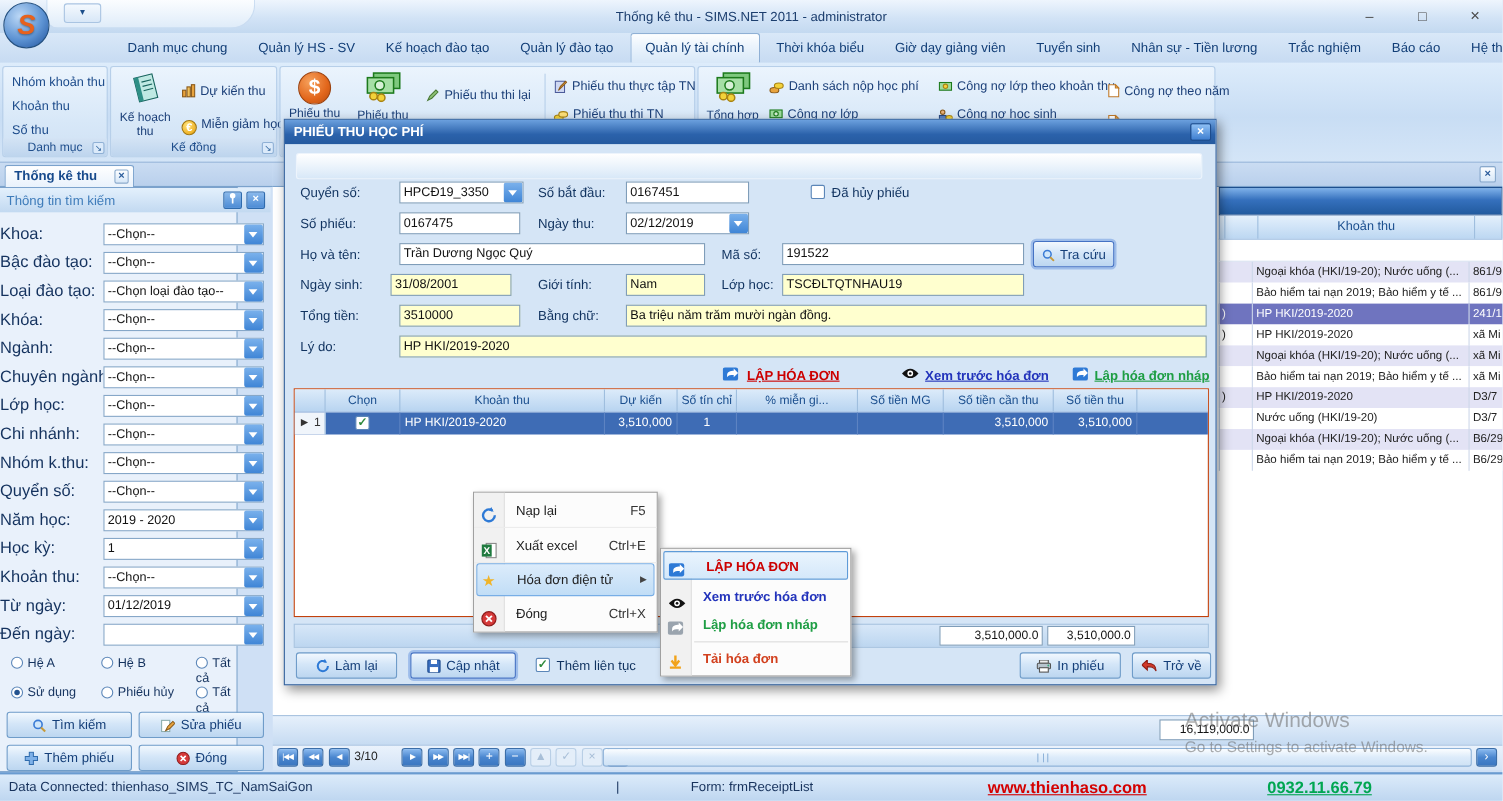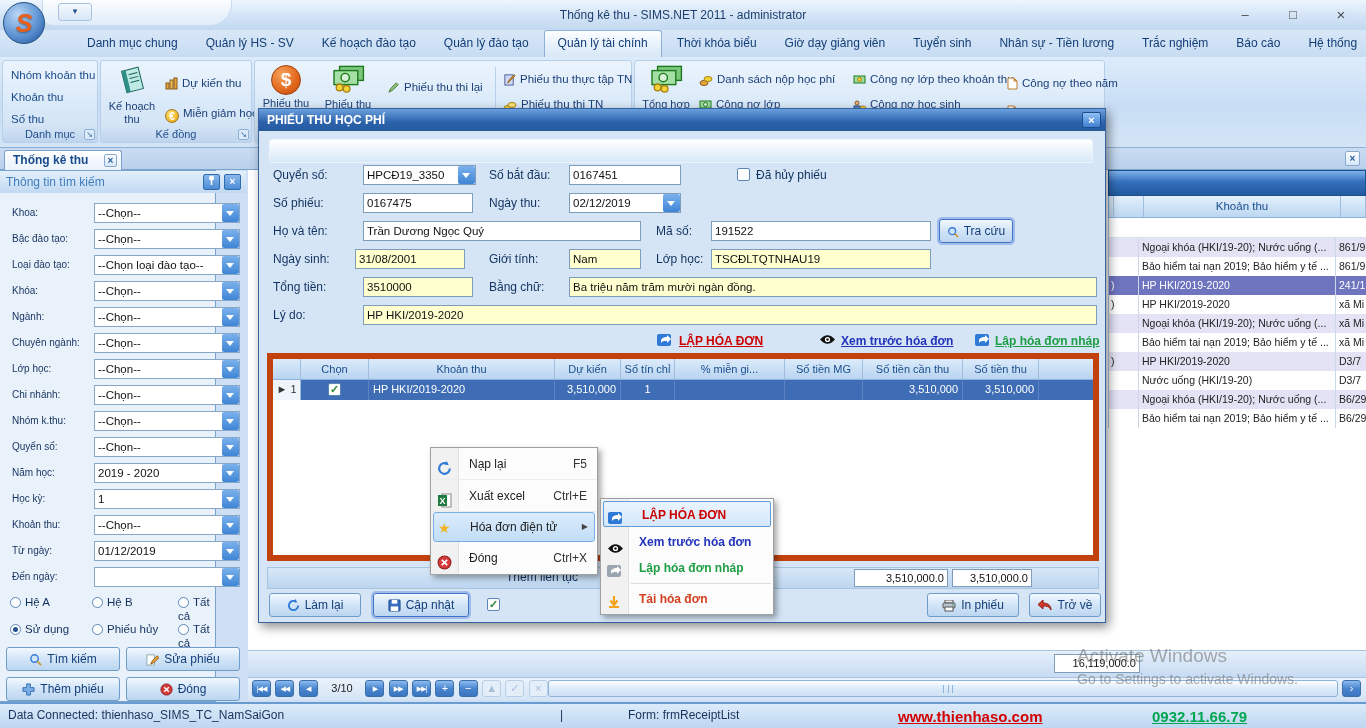--- a/index.html
+++ b/index.html
@@ -7,21 +7,21 @@
   body{font-family:"Liberation Sans",sans-serif;font-size:12px;color:#17325c;background:#cfe0f5;position:relative}
   .abs{position:absolute}
   
   #titlebar{position:absolute;left:0;top:0;width:1366px;height:30px;background:linear-gradient(#eef5fd,#d2e3f6 55%,#c3d9f0)}
   #apptitle{position:absolute;left:0;right:0;top:0;height:30px;line-height:30px;text-align:center;color:#1c3e6e}
   #logo{position:absolute;left:3px;top:2px;width:42px;height:42px;border-radius:50%;background:radial-gradient(circle at 35% 30%,#bcd8f6,#5d93d3 55%,#1d4f9a);border:1px solid #24507f;z-index:21;text-align:center;line-height:40px;font-size:25px;font-weight:bold;font-style:italic;color:#e8611c;text-shadow:0 1px 2px rgba(0,0,0,.4)}
   #qatbump{position:absolute;left:42px;top:0;width:190px;height:26px;background:linear-gradient(#fbfdff,#dfecf9);border:1px solid #c9dcf1;border-top:none;border-radius:0 0 22px 10px;z-index:20}
   #qat{position:absolute;left:58px;top:3px;width:34px;height:18px;border:1px solid #a9c4e2;border-radius:3px;background:linear-gradient(#f4f9fe,#d8e7f7);z-index:22;text-align:center;line-height:15px;font-size:9px;color:#1c4e8a}
   .winbtn{position:absolute;top:6px;width:34px;height:18px;text-align:center;line-height:17px;font-size:13px;color:#4a4a4a}
   
-  #tabsrow{position:absolute;left:0;top:30px;width:1366px;height:27px;background:linear-gradient(#d9e8f8,#c7dbf2);padding-left:74px;display:flex;gap:2px}
+  #tabsrow{position:absolute;left:0;top:30px;width:1366px;height:27px;background:linear-gradient(#d9e8f8,#c7dbf2);padding-left:103px;display:flex;gap:2px}
   .tab{height:27px;line-height:26px;padding:0 13px;color:#123e77;white-space:nowrap}
   .tab.active{background:linear-gradient(#fdfeff,#eaf3fc 45%,#d8e8f8);border:1px solid #8fb0d5;border-bottom:none;border-radius:3px 3px 0 0;line-height:25px}
   
   #ribbon{position:absolute;left:0;top:57px;width:1366px;height:91px;background:linear-gradient(#ddecfb,#c8ddf4 55%,#d4e5f7);border-bottom:1px solid #8fb0d5}
   .rgroup{position:absolute;top:3px;height:83px;border:1px solid #b7cfe9;border-radius:3px;background:linear-gradient(#ebf4fd,#d8e8f8 60%,#cfe1f4)}
   .rgfoot{position:absolute;left:0;right:0;bottom:0;height:16px;background:linear-gradient(#d3e3f4,#bed5ee);border-radius:0 0 3px 3px;font-size:11px;color:#1f4e8c;text-align:center;line-height:16px}
   .launcher{position:absolute;right:2px;bottom:2px;width:11px;height:11px;border:1px solid #8fb0d5;border-radius:2px;font-size:8px;line-height:10px;text-align:center;color:#33679f;background:#dbeafa}
   .r1item{height:22px;line-height:22px;padding-left:8px;font-size:11.5px;color:#1b4a8a;white-space:nowrap}
   .rsm{position:absolute;height:20px;line-height:20px;font-size:11.5px;color:#1b3f78;white-space:nowrap}
   .rsm .ic{display:inline-block;vertical-align:-3px;margin-right:4px}
@@ -32,21 +32,21 @@
   .coin{display:inline-block;border-radius:50%;text-align:center;color:#fff;font-weight:bold}
   .coin.orange{width:30px;height:30px;background:radial-gradient(circle at 35% 30%,#f6a15c,#e2661b 60%,#b44c10);border:1px solid #9c420e;font-size:19px;line-height:28px}
   .coin.gold{width:14px;height:14px;background:radial-gradient(circle at 35% 30%,#ffe27a,#f0b429 70%,#b7820e);border:1px solid #a3770e;font-size:10px;line-height:13px;color:#fff}
   
   #sidestrip{position:absolute;left:0;top:148px;width:248px;height:22px;background:linear-gradient(#cadcf2,#b9d0ec);border-bottom:1px solid #7ba2cc}
   .doctab{position:absolute;background:linear-gradient(#ffffff,#e9f2fc);border:1px solid #7ba2cc;border-bottom:none;border-radius:3px 3px 0 0;font-weight:bold;color:#174a8c;line-height:19px;padding-left:8px}
   .xsq{display:inline-block;width:13px;height:13px;background:linear-gradient(#fdfeff,#d6e7f8);border:1px solid #89a9cc;border-radius:2px;color:#2b5c9b;font-size:10px;line-height:11px;text-align:center;font-weight:bold}
   #sidepanel{position:absolute;left:0;top:170px;width:216px;height:532px;background:#e9f1fb;border:1px solid #7ba2cc;border-left:none}
   #sphead{position:absolute;left:0;top:0;width:246px;height:22px;background:linear-gradient(#e3f0fc,#c2d9f1);color:#3f7cba;line-height:22px;padding-left:6px}
   .hbtn{position:absolute;top:3px;width:17px;height:16px;background:linear-gradient(#8ab9ec,#4c8bd4);border:1px solid #2f6bad;border-radius:2px;color:#fff;text-align:center;line-height:14px;font-size:10px;font-weight:bold}
-  .flab{position:absolute;left:12px;font-size:10px;color:#14325e;line-height:20px;white-space:nowrap}
+  .flab{position:absolute;left:0;font-size:15px;color:#14325e;line-height:20px;white-space:nowrap}
   .fctl{position:absolute;left:94px;width:146px;height:20px;background:#fff;border:1px solid #86a7c8}
   .fval{position:absolute;left:3px;top:0;right:18px;line-height:18px;font-size:11.5px;color:#111;overflow:hidden;white-space:nowrap}
   .dda{position:absolute;right:0;top:0;bottom:0;width:17px;background:linear-gradient(#7ab1ec,#3f85d6);border-radius:2px}
   .dda::after{content:"";position:absolute;left:4px;top:7px;border:4px solid transparent;border-top:5px solid #fff}
   .radio{display:inline-block;width:11px;height:11px;border:1px solid #5b86b8;border-radius:50%;background:#fff;vertical-align:-2px;margin-right:4px}
   .radio.on::after{content:"";display:block;width:5px;height:5px;margin:2px;border-radius:50%;background:#24538f}
   .rlab{font-size:11.5px;color:#14325e}
   .sbtn{position:absolute;width:114px;height:24px;background:linear-gradient(#f2f8fe,#d4e6f8 45%,#bcd6f0);border:1px solid #6f9cc9;border-radius:3px;font-size:12px;color:#153f79;text-align:center;line-height:22px}
   .sbtn .ic{display:inline-block;vertical-align:-3px;margin-right:5px}
   
@@ -62,35 +62,35 @@
   .pc3{width:197px;padding:0 3px;border-right:1px solid #cdd7ea}
   .pc4{flex:1;padding-left:3px}
   .prow.alt{background:#e3e3f5}
   .prow.sel{background:#6f74bf;color:#fff}
   #footband{position:absolute;left:248px;top:650px;width:1118px;height:28px;background:linear-gradient(#e6f0fb,#c6dbf2);border-top:1px solid #aac4e0;border-bottom:1px solid #aac4e0}
   #totalbox{position:absolute;left:1054px;top:654px;width:86px;height:19px;background:#fff;border:1px solid #7f9db9;font-size:11px;line-height:17px;text-align:right;padding-right:3px;color:#111}
   #nav{position:absolute;left:248px;top:678px;width:1118px;height:22px;background:linear-gradient(#eaf2fc,#d4e4f6);padding-left:4px;white-space:nowrap}
   .nbtn{display:inline-block;width:19px;height:17px;margin:2px 1px 0 0;border-radius:3px;border:1px solid #3c6ea8;background:linear-gradient(#8cbbf0,#4a86cf 50%,#3a76c0);color:#fff;font-size:7px;text-align:center;line-height:15px;vertical-align:top;letter-spacing:-1px}
   .nbtn.dis{border-color:#b9cfe6;background:#e4eef9;color:#a8bfd8}
   .nbtn.big{font-size:11px;letter-spacing:0}
-  #npage{display:inline-block;width:40px;text-align:center;font-size:11px;color:#222;line-height:21px;vertical-align:top}
+  #npage{display:inline-block;width:40px;font-size:11px;color:#222;line-height:21px;vertical-align:top}
   #hthumb{position:absolute;left:300px;top:2px;width:790px;height:17px;border:1px solid #8fb3d9;border-radius:3px;background:linear-gradient(#fbfdff,#dcebfa 50%,#cfe2f5)}
   #hgrip{position:absolute;left:50%;top:4px;width:10px;height:8px;border-left:1px solid #8fb3d9;border-right:1px solid #8fb3d9;background:linear-gradient(90deg,transparent 4px,#8fb3d9 4px,#8fb3d9 5px,transparent 5px)}
   
   #dlg{position:absolute;left:258px;top:108px;width:848px;height:515px;background:#d5e5f6;border:1px solid #36639e;box-shadow:3px 4px 10px rgba(0,0,0,.45);z-index:40}
   #dtitle{position:absolute;left:0;top:0;right:0;height:22px;background:linear-gradient(#6ba0de,#2b62ab 60%,#255a9f);color:#fff;font-weight:bold;line-height:22px;padding-left:8px}
   #dclose{position:absolute;right:4px;top:3px;width:19px;height:16px;background:linear-gradient(#8fc0f4,#3f7fd0);border:1px solid #1d4c8c;border-radius:2px;color:#fff;font-weight:bold;font-size:11px;line-height:14px;text-align:center}
   #ddeco{position:absolute;left:10px;top:30px;width:824px;height:24px;background:linear-gradient(#ffffff,#d8e8f8);border:1px solid #edf4fc;border-radius:3px}
   .dlab{position:absolute;font-size:12px;color:#10325f;line-height:20px;white-space:nowrap}
   .dtb{position:absolute;height:20px;background:#fff;border:1px solid #7f9db9;font-size:11.5px;line-height:18px;padding:0 3px;color:#111;overflow:hidden;white-space:nowrap}
   .dtb.yel{background:#ffffcf}
   .cb{position:absolute;width:13px;height:13px;background:#fff;border:1px solid #5b86b8;border-radius:2px;font-size:11px;line-height:11px;text-align:center;color:#2f8a3c;font-weight:bold}
   .link{position:absolute;font-size:12px;font-weight:bold;text-decoration:underline;white-space:nowrap;line-height:16px}
   .licn{position:absolute;width:16px;height:14px}
-  #dgrid{position:absolute;left:8px;top:244px;width:832px;height:208px;border:6px solid #c2410c;background:#fff}
+  #dgrid{position:absolute;left:8px;top:244px;width:832px;height:208px;border:1px solid #c2410c;background:#fff}
   .ghead{display:flex;height:21px;background:linear-gradient(#dcebfa,#b8d4f0);border-bottom:1px solid #8db2dd}
   .ghead div{border-right:1px solid #9fbede;font-size:11px;color:#1a4e8e;text-align:center;line-height:20px;overflow:hidden;white-space:nowrap}
   .grow{display:flex;height:20px;background:#3e6cb5;color:#fff;font-size:11px;line-height:19px}
   .grow div{border-right:1px solid #5d83c2;overflow:hidden;white-space:nowrap}
   .gind{background:#f0f5fb;color:#333;border-right:1px solid #9fbede !important;text-align:center}
   #dtotband{position:absolute;left:8px;top:458px;width:832px;height:22px;background:linear-gradient(#d7e7f8,#bcd6f0);border:1px solid #a8c4e0}
   .totbox{position:absolute;top:460px;height:18px;background:#fff;border:1px solid #7f9db9;font-size:11px;line-height:16px;text-align:right;padding-right:3px;color:#111}
   .dbtn{position:absolute;height:24px;background:linear-gradient(#f2f8fe,#d4e6f8 45%,#bcd6f0);border:1px solid #6f9cc9;border-radius:3px;font-size:12px;color:#153f79;text-align:center;line-height:22px}
   .dbtn .ic{display:inline-block;vertical-align:-3px;margin-right:5px}
   .dbtn.focus{border:1px solid #4472c4;box-shadow:0 0 0 2px rgba(90,140,220,.45)}
@@ -572,21 +572,21 @@
   <div class="dbtn" style="left:10px;top:484px;width:92px"><span class="ic"><svg width="13" height="13" viewBox="0 0 14 14">
           <path d="M12 7a5 5 0 1 1-2-4" fill="none" stroke="#2e7ad6" stroke-width="2"></path>
           <path d="M9 0l2 4-4-1z" fill="#2e7ad6"></path>
         </svg></span><span>Làm lại</span></div>
   <div class="dbtn focus" style="left:114px;top:484px;width:96px"><span class="ic"><svg width="13" height="13" viewBox="0 0 14 14">
           <rect x="1" y="1" width="12" height="12" rx="1" fill="#3a6fc0" stroke="#1d4a8c"></rect>
           <rect x="4" y="1" width="6" height="4" fill="#fff"></rect>
           <rect x="3" y="8" width="8" height="5" fill="#fff"></rect>
         </svg></span><span>Cập nhật</span></div>
   <span class="cb" style="left:228px;top:489px;color:#2f8a3c">✓</span>
-  <div class="dlab" style="left:247px;top:458px">Thêm liên tục</div>
+  <div class="dlab" style="left:247px;top:486px">Thêm liên tục</div>
   <div class="dbtn" style="left:668px;top:484px;width:92px"><span class="ic"><svg width="14" height="12" viewBox="0 0 14 12">
           <rect x="3" y="0" width="8" height="3" fill="#eee" stroke="#555"></rect>
           <rect x="1" y="3" width="12" height="5" rx="1" fill="#b8c4ce" stroke="#555"></rect>
           <rect x="3" y="7" width="8" height="4" fill="#fff" stroke="#555"></rect>
           <circle cx="11" cy="5" r="0.8" fill="#3a7"></circle>
         </svg></span><span>In phiếu</span></div>
   <div class="dbtn" style="left:770px;top:484px;width:72px"><span class="ic"><svg width="15" height="12" viewBox="0 0 15 12">
           <path d="M13 10 C13 4 8 3 5 3 L5 0 L0 4.5 L5 9 L5 6 C8 6 11 6 13 10 Z" fill="#d23a2a" stroke="#8f1d14"></path>
         </svg></span><span>Trở về</span></div>
 </div>

